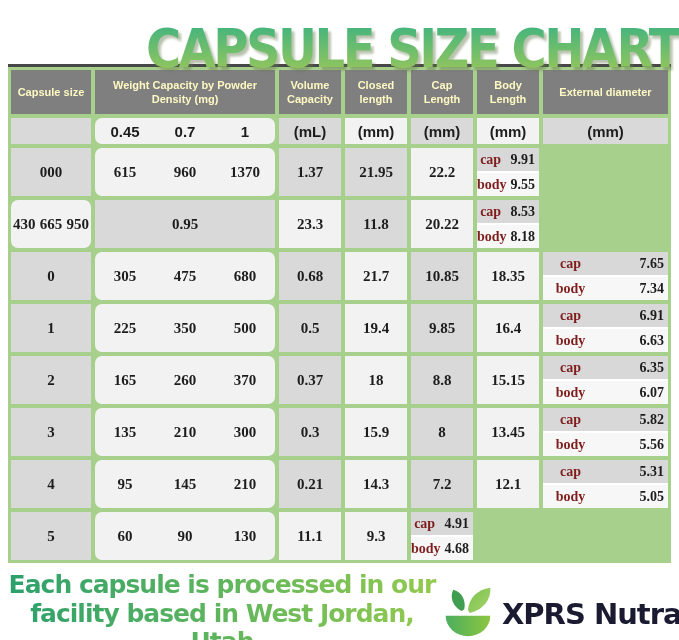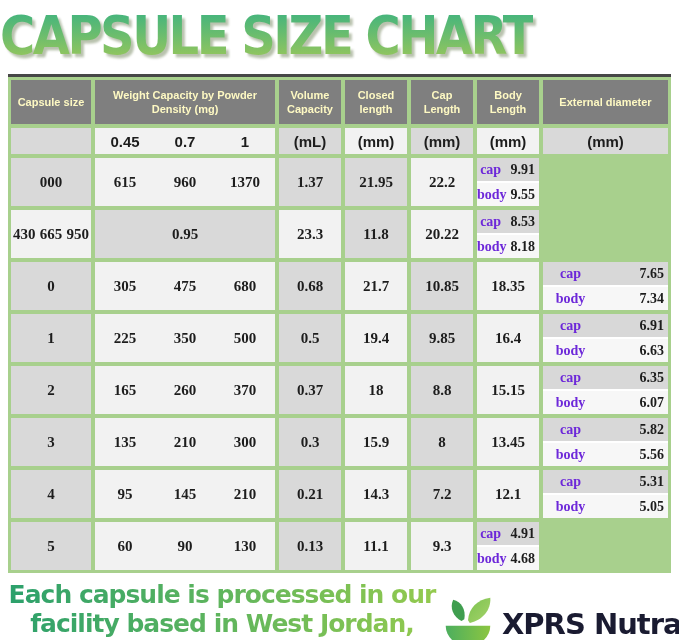--- a/index.html
+++ b/index.html
@@ -2,21 +2,21 @@
 <html><head>
 <meta charset="utf-8">
 <style>
   * { margin:0; padding:0; box-sizing:border-box; }
   html,body { width:679px; height:640px; background:#ffffff; overflow:hidden;
               font-family:"Liberation Sans", sans-serif; }
 
   .page { width:679px; height:640px; position:relative; }
 
   
-  .title-wrap { text-align:left; padding-top:4px; height:74px; }
+  .title-wrap { text-align:right; padding-top:17px; height:64px; }
   .title {
     display:inline-block;
     font-family:"DejaVu Sans", sans-serif;
     font-weight:bold; font-size:48px; letter-spacing:-2.5px;
     transform:scaleY(1.12); transform-origin:top center;
     filter:drop-shadow(3px 3px 1px rgba(100,120,75,0.45));
     white-space:nowrap;
   }
   .gradient-text { color:#4cab63; }
   @supports ((-webkit-background-clip: text) or (background-clip: text)) {
@@ -34,28 +34,28 @@
   .trow.head  { height:44px; }
   .trow.units { height:26px; }
   .trow.data  { height:48px;font-family:Liberation Serif, serif; }
 
   .cell { display:flex; align-items:center; justify-content:center;
           font-weight:bold; font-size:15px; color:#1d1d1d; text-align:center; }
   .hcell { background:#7f7f7f; color:#fef9c3; font-size:11px; line-height:1.3; padding:0 4px; }
   .gray  { background:#d9d9d9; }
   .light { background:#f2f2f2; }
 
-  .weight-cell { display:flex; padding:0; }
+  .weight-cell { display:flex; padding:0;border-radius:7px; }
   .weight-cell span { flex:1; text-align:center; }
 
   .ext-cell { display:flex; flex-direction:column; gap:2px; background:#ffffff; padding:0; }
   .ext-half { flex:1; display:flex; align-items:center; }
   .ext-half.cap  { background:#d8d8d8; }
   .ext-half.body { background:#f7f7f7; }
-  .ext-label { flex:0 0 44%; text-align:center; font-size:14px; font-weight:bold; color:#6d28d9; }
+  .ext-label { flex:0 0 44%; text-align:center; font-size:14px; font-weight:bold; color:#7f1d1d; }
   .ext-val   { flex:1; text-align:right; padding-right:4px; font-size:14px; font-weight:bold; color:#1d1d1d; }
 
   
   .footer { display:flex; align-items:center; padding:8px 6px 0 6px; }
   .tagline {
     flex:0 0 432px; text-align:center;
     font-family:"DejaVu Sans", sans-serif;
     font-weight:bold; font-size:25px; line-height:1.14; letter-spacing:-1px;
     background-image:linear-gradient(90deg,#2ba06c 0%, #94ca4e 100%);
   }
@@ -260,21 +260,20 @@
     </div>
   </div>
 
   <div class="trow data">
     <div class="cell gray">5</div>
     <div class="cell light weight-cell">
       <span>60</span>
       <span>90</span>
       <span>130</span>
     </div>
-    <div class="cell gray">0.13</div>
     <div class="cell light">11.1</div>
     <div class="cell light">9.3</div>
     <div class="ext-cell">
       <div class="ext-half cap">
         <span class="ext-label">cap</span>
         <span class="ext-val">4.91</span>
       </div>
       <div class="ext-half body">
         <span class="ext-label">body</span>
         <span class="ext-val">4.68</span>

